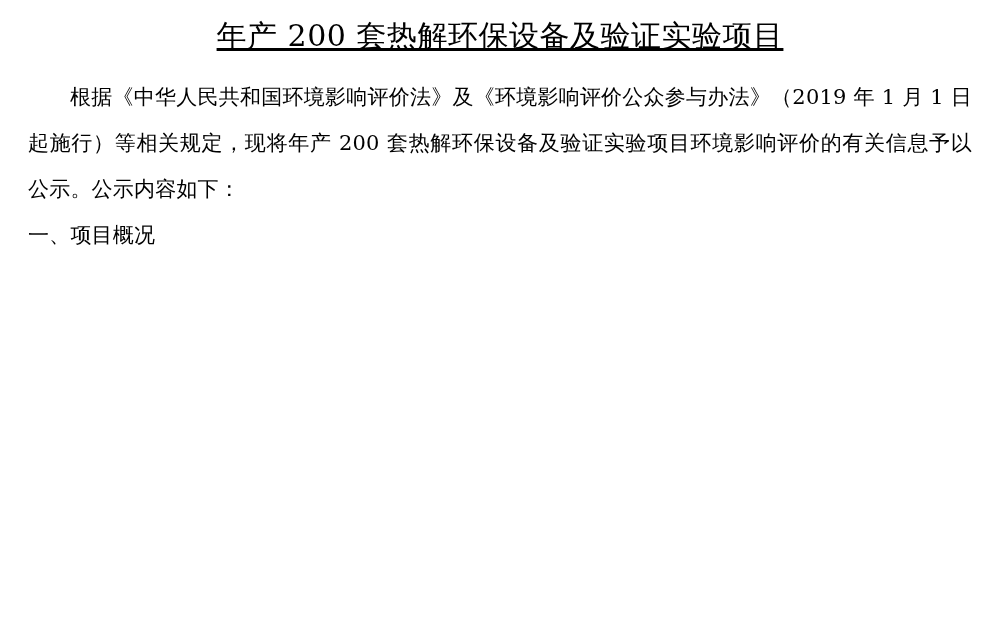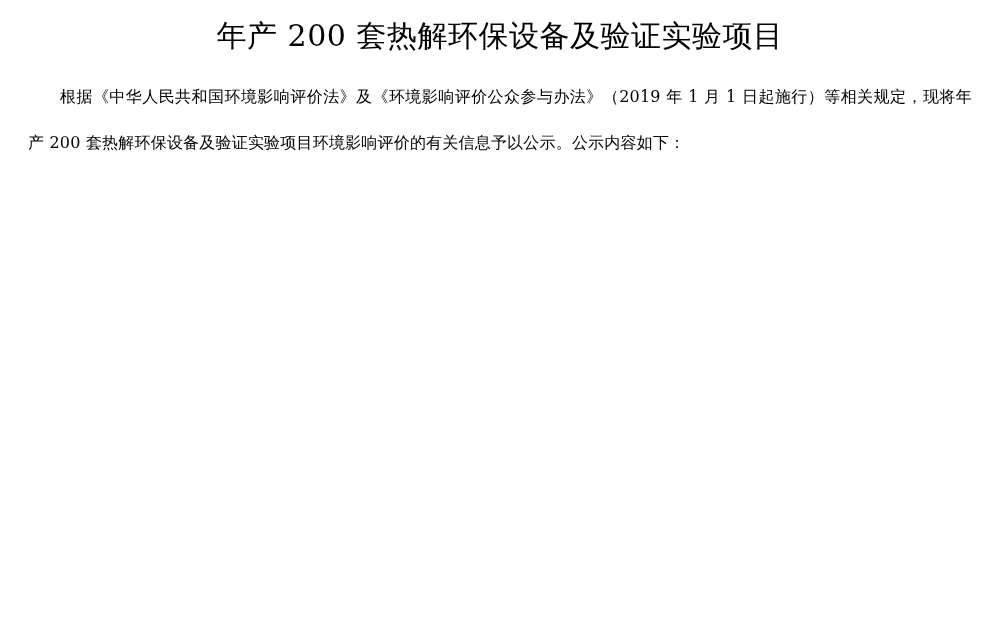--- a/index.html
+++ b/index.html
@@ -24,27 +24,28 @@
   .doc-title {
     text-align: center;
     font-size: 30px;
     line-height: 48px;
     font-weight: normal;
     letter-spacing: 0.5px;
     margin: 0;
   }
   .doc-title .line {
     display: block;
+    text-decoration: underline;
   }
   .title-block {
     margin-top: 4px;
     margin-bottom: 14px;
   }
   .para {
-    font-size: 16px;
+    font-size: 21px;
     line-height: 46px;
     text-align: justify;
     text-justify: inter-ideograph;
     margin: 0;
     letter-spacing: 0.2px;
   }
   .indent {
     text-indent: 2em;
   }
   .section-heading {
@@ -65,15 +66,16 @@
 <div class="page">
 
   <div class="title-block">
     <h1 class="doc-title">
       <span class="line">年产 200 套热解环保设备及验证实验项目</span>
     </h1>
   </div>
 
   <p class="para indent">根据《中华人民共和国环境影响评价法》及《环境影响评价公众参与办法》（2019 年 1 月 1 日起施行）等相关规定，现将年产 200 套热解环保设备及验证实验项目环境影响评价的有关信息予以公示。公示内容如下：</p>
 
+  <p class="section-heading">一、项目概况</p>
 
 
 </div>
 
 </body></html>

